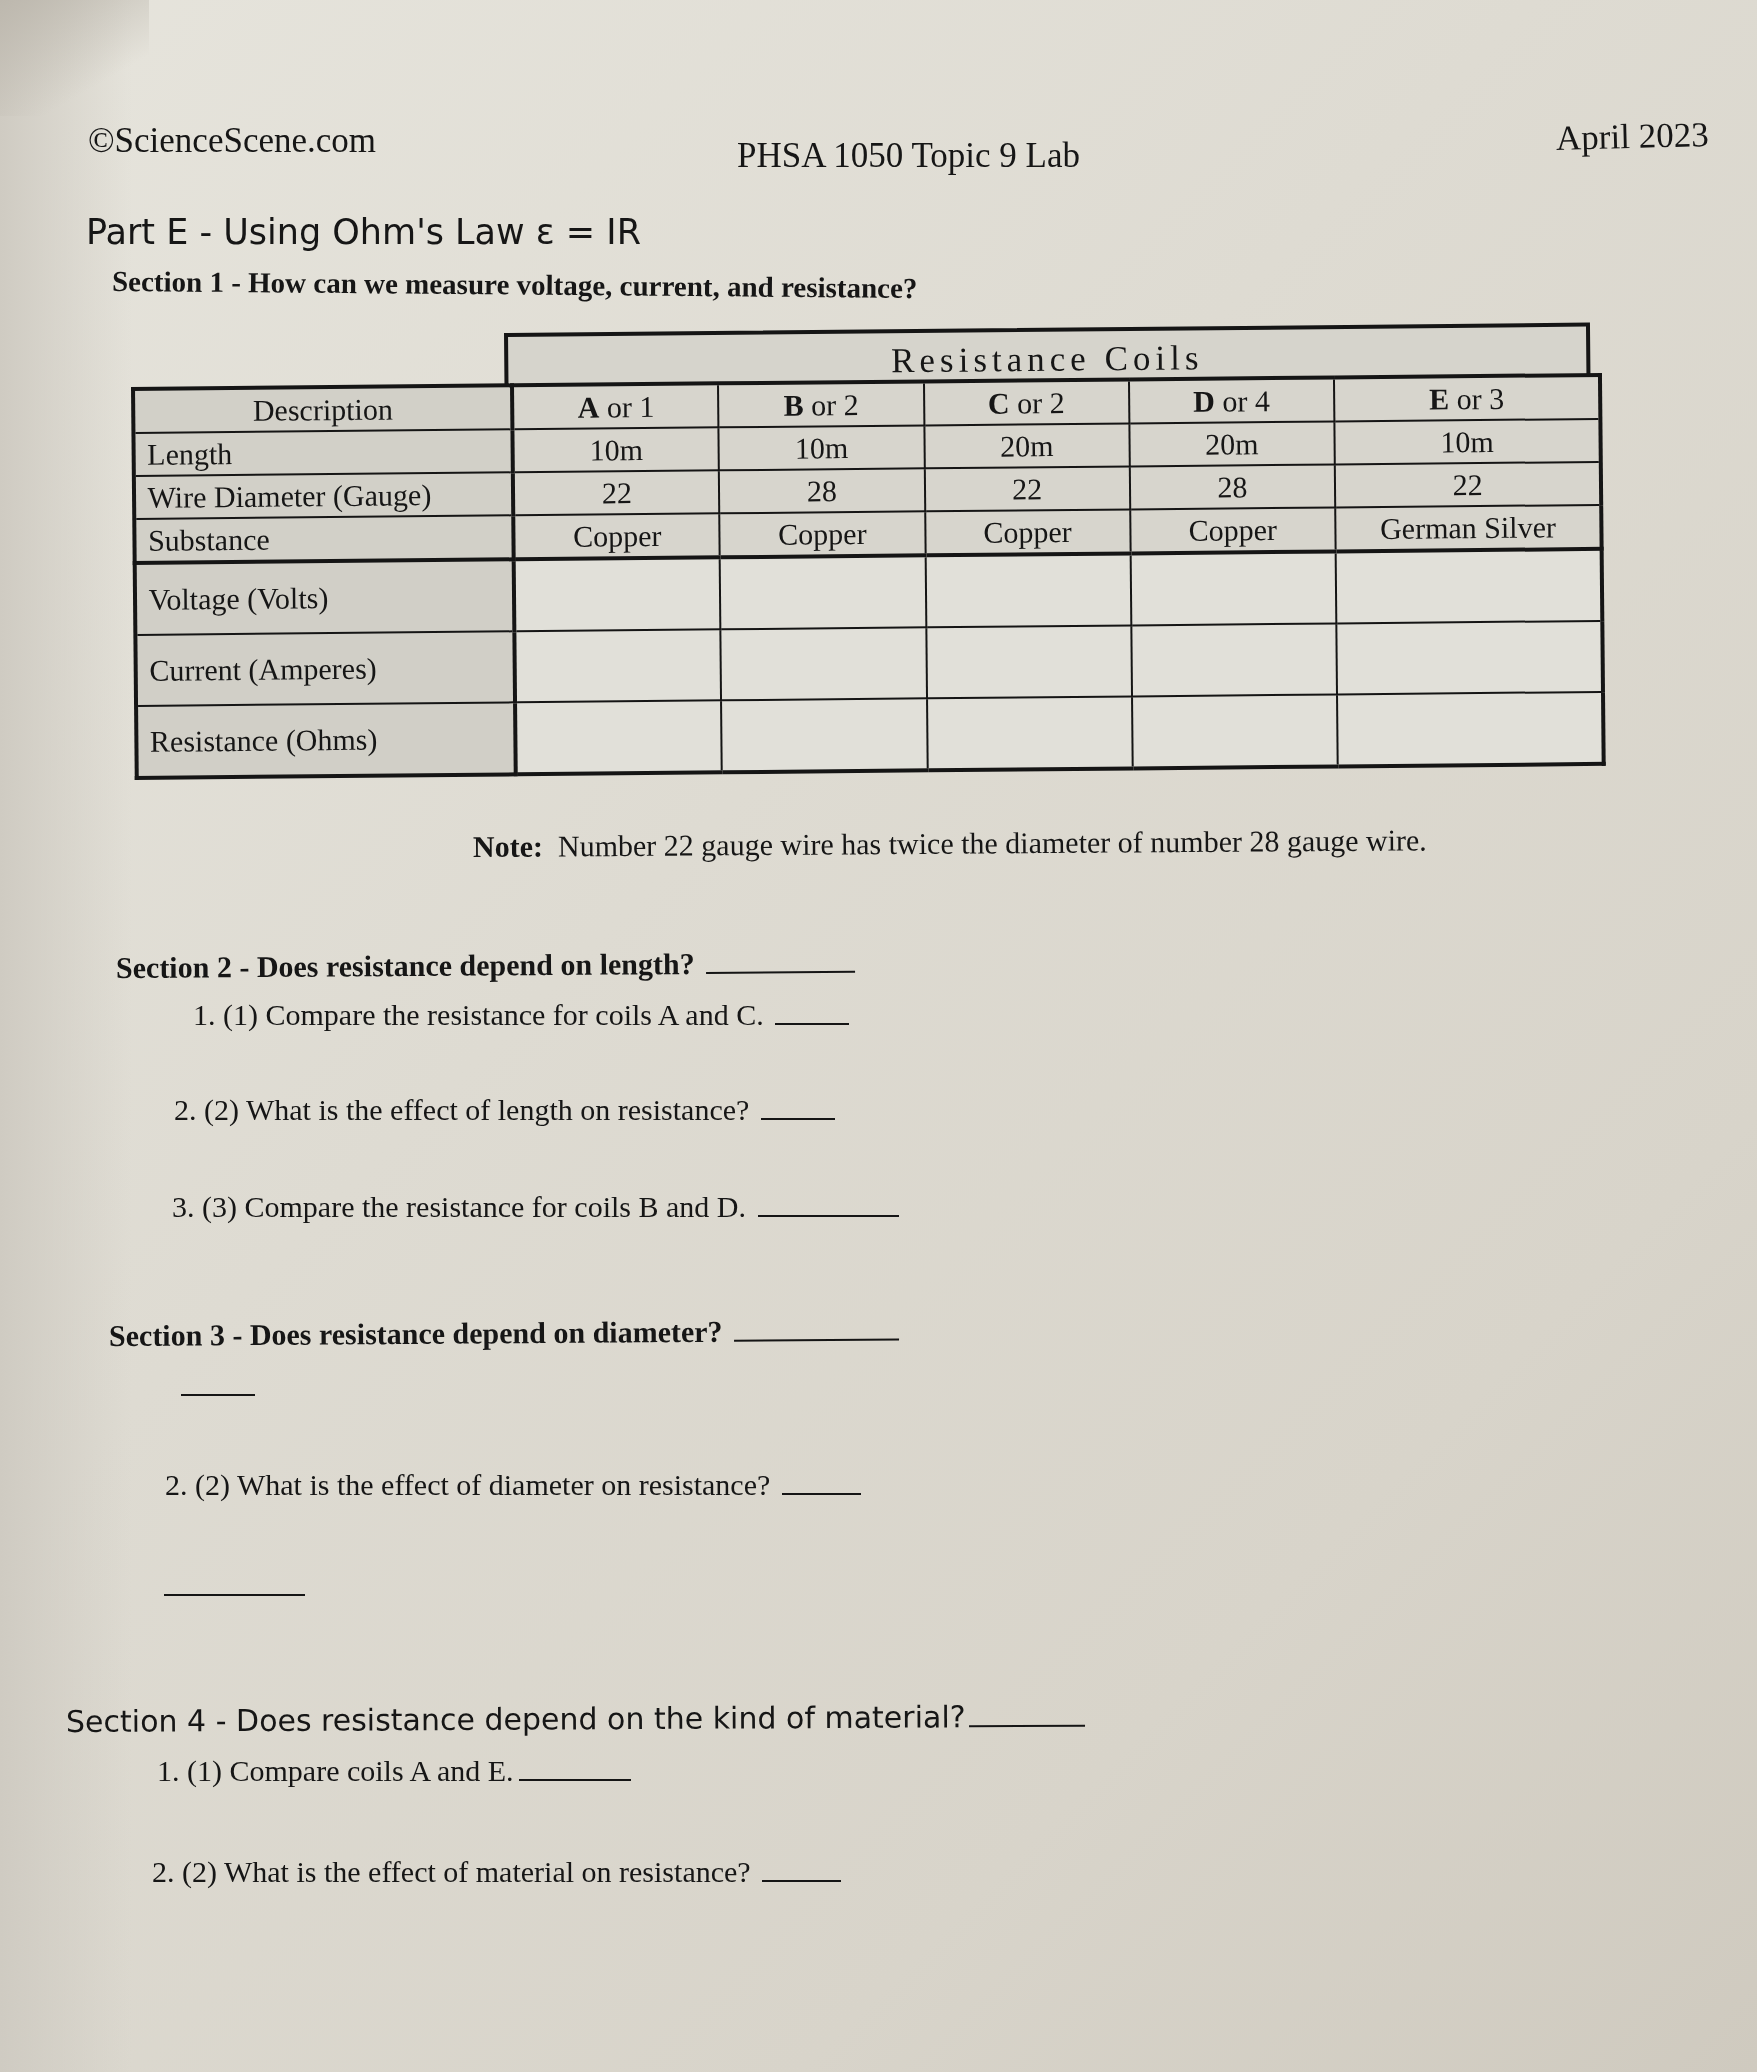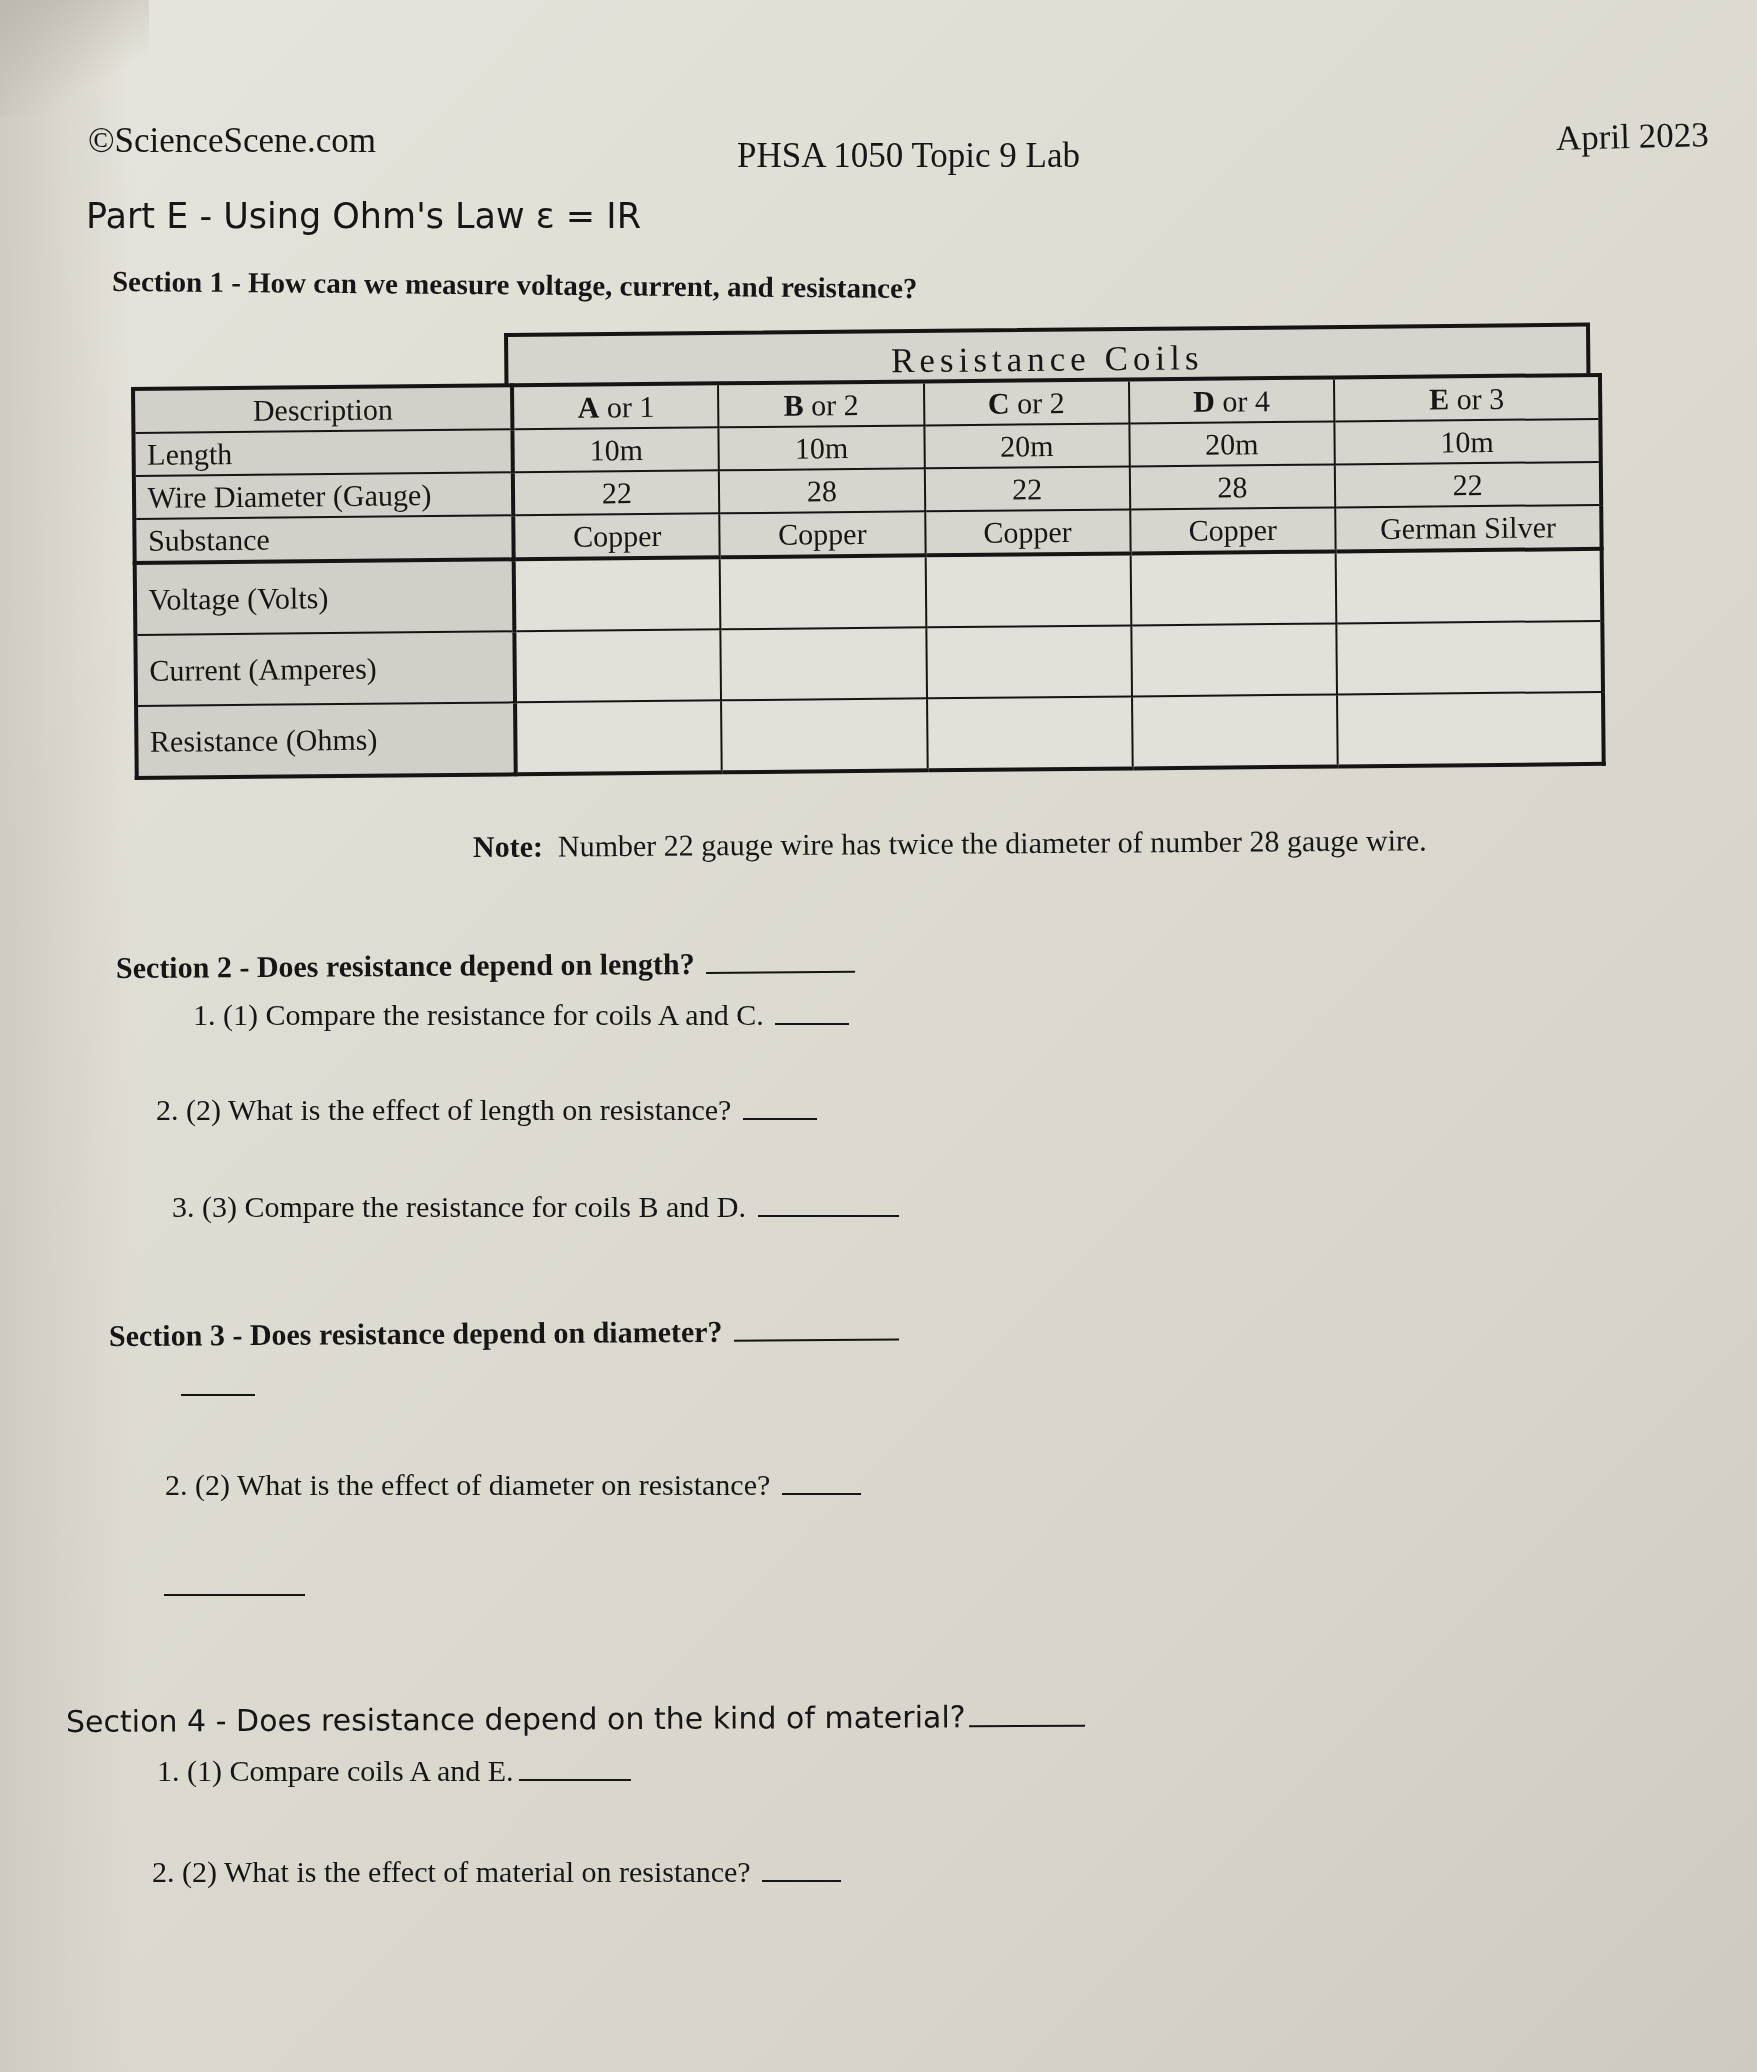--- a/index.html
+++ b/index.html
@@ -67,21 +67,21 @@
 </head>
 <body>
 
 <div class="page-edge"></div>
 <div class="corner-shadow"></div>
 
 <div class="abs hdr" style="left:88px; top:121px;">©ScienceScene.com</div>
 <div class="abs hdr" style="left:737px; top:136px;">PHSA 1050 Topic 9 Lab</div>
 <div class="abs hdr" style="left:1556px; top:117px; transform: rotate(-1.5deg);">April 2023</div>
 
-<div class="abs part-title" style="left:86px; top:196px;">Part E  -  Using Ohm's Law ε = IR</div>
+<div class="abs part-title" style="left:86px; top:212px;">Part E  -  Using Ohm's Law ε = IR</div>
 <div class="abs sec1" style="left:112px; top:265px; transform: rotate(0.5deg); transform-origin:left;">Section 1 - How can we measure voltage, current, and resistance?</div>
 
 <div class="coils-header" style="transform: rotate(-0.55deg); transform-origin:left top;">Resistance Coils</div>
 
 <table class="grid">
   <tbody>
       <tr class="head">
     <td class="desc first descr">Description</td>
     <td class="coil"><b>A</b><span> or  1</span></td>
     <td class="coil"><b>B</b><span> or 2</span></td>
@@ -144,21 +144,21 @@
   <b>Note:</b>&nbsp;
   <span>Number 22 gauge wire has twice the diameter of number 28 gauge wire.</span>
 </div>
 
 <div class="abs section-h" style="left:116px; top:951px; transform: rotate(-0.4deg); transform-origin:left;">
   <span>Section 2 - Does resistance depend on length?</span><span class="blank" style="width:149px;"></span>
 </div>
 <div class="abs q" style="left:177px; top:998px;margin-left:16px;">
   <span>1. (1) Compare the resistance for coils A and C.</span><span class="blank" style="width:74px;"></span>
 </div>
-<div class="abs q" style="left:156px; top:1093px;">
+<div class="abs q" style="left:174px; top:1093px;">
   <span>2. (2) What is the effect of length on resistance?</span><span class="blank" style="width:74px;"></span>
 </div>
 <div class="abs q" style="left:172px; top:1190px;">
   <span>3. (3) Compare the resistance for coils B and D.</span><span class="blank" style="width:141px;"></span>
 </div>
 
 <div class="abs section-h" style="left:109px; top:1319px; transform: rotate(-0.4deg); transform-origin:left;">
   <span>Section 3 - Does resistance depend on diameter?</span><span class="blank" style="width:165px;"></span>
 </div>
 <div class="abs q" style="left:169px; top:1369px;">

